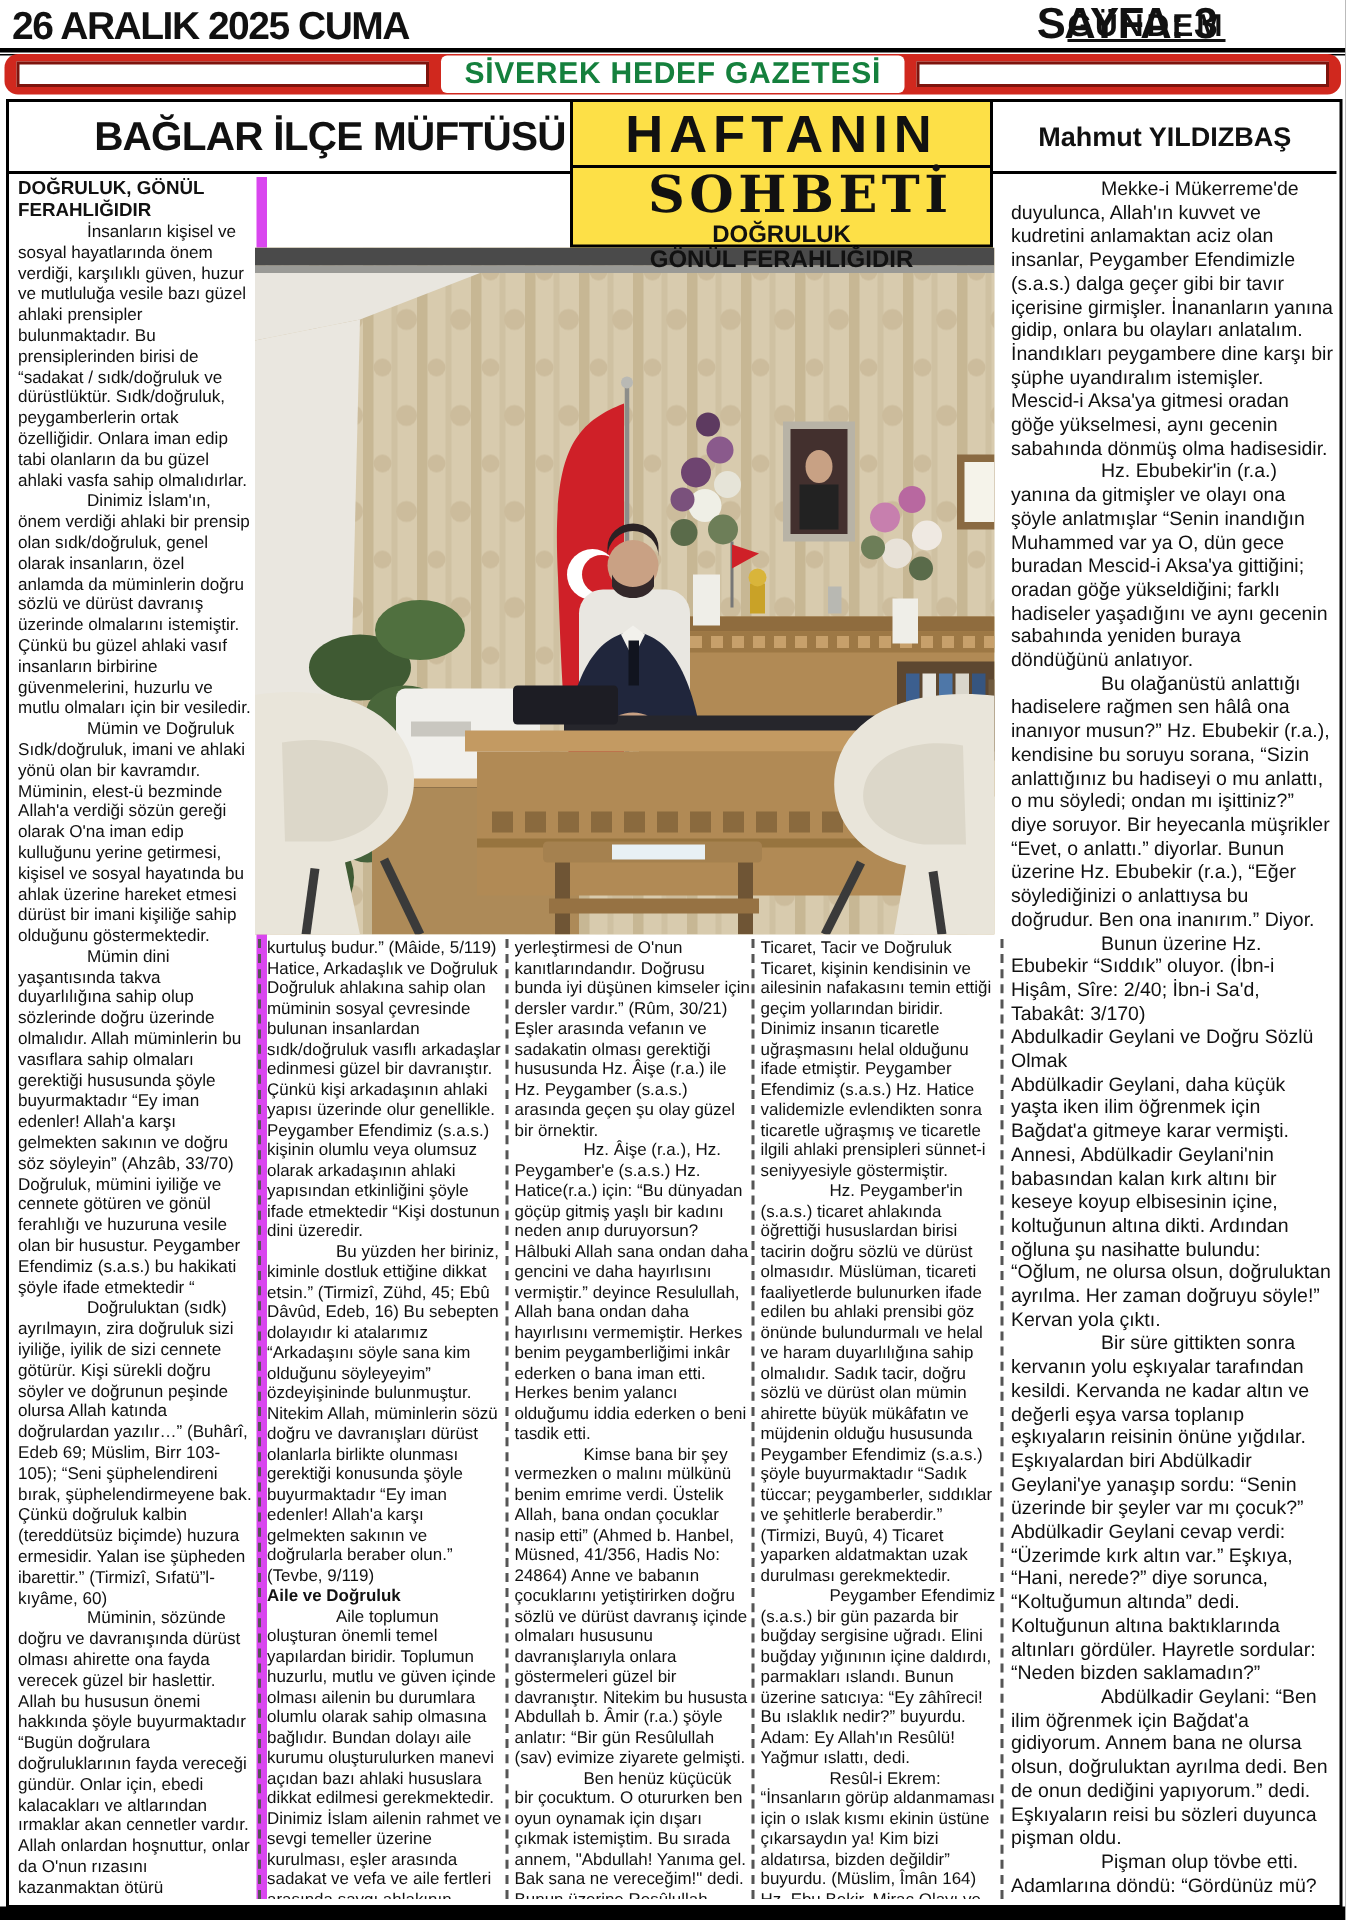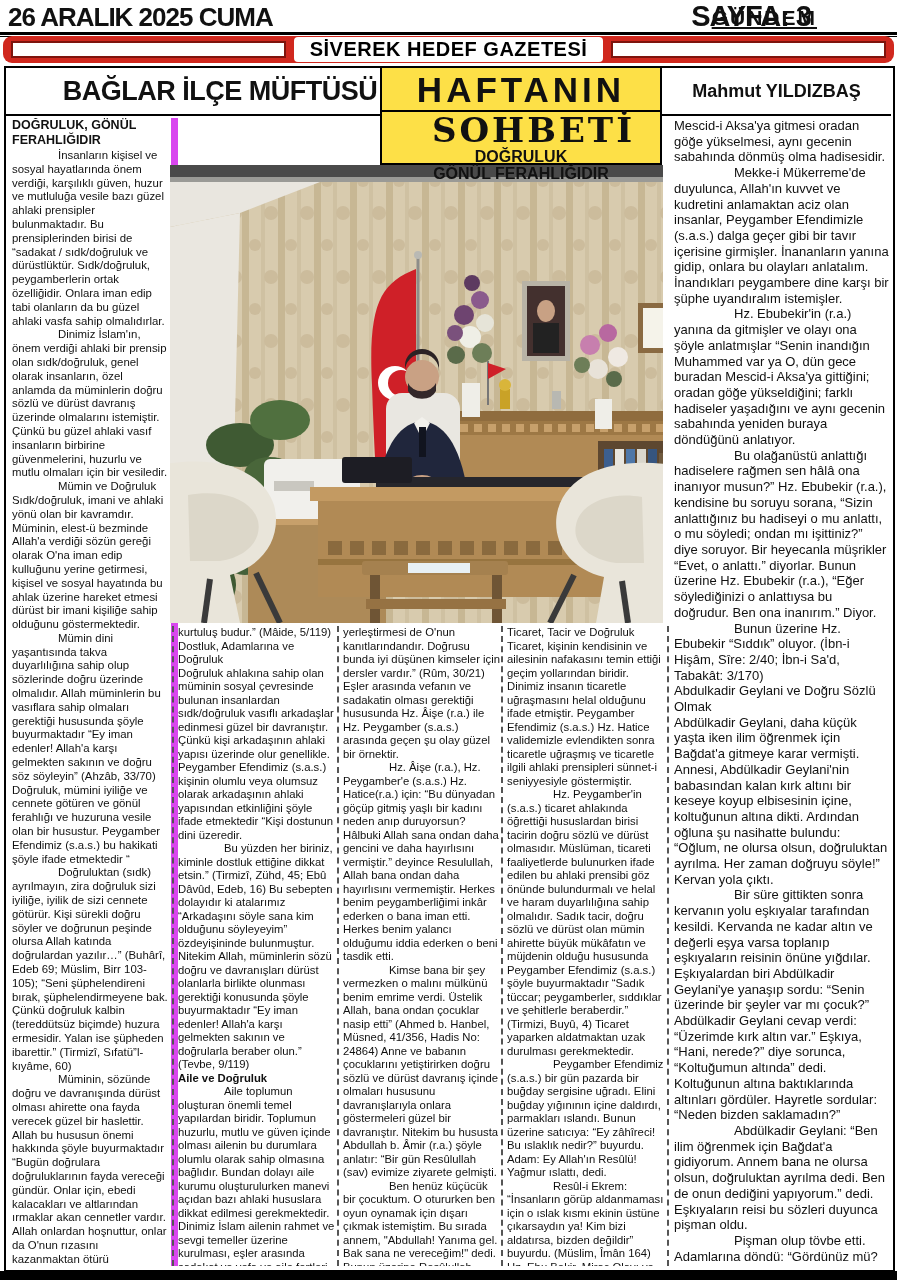--- a/index.html
+++ b/index.html
@@ -9,21 +9,21 @@
   .topbar{position:absolute;left:0;top:0;width:817px;height:32px;}
   .mh-date{position:absolute;left:8px;top:2px;font-size:26px;font-weight:800;letter-spacing:-1px;}
   .mh-section{position:absolute;left:0;right:0;top:6px;text-align:right;font-size:21px;font-weight:800;letter-spacing:2px;text-decoration:underline;}
   .mh-page{position:absolute;right:6px;top:0px;font-size:29px;font-weight:800;letter-spacing:-1px;margin-left:48px;}
   .mh-rule{position:absolute;left:0;top:32px;width:897px;height:3px;background:#000;}
   .mh-rule2{position:absolute;left:0;top:36px;width:897px;height:1px;background:#000;}
   
   .banner{position:absolute;left:3px;top:36px;width:891px;height:27px;background:#d0281e;
           border-radius:9px;display:flex;align-items:center;}
   .banner .bar{flex:1;height:13px;background:#fff;border:2px solid #7e140d;margin:0 8px;}
-  .banner-title{background:#fff;border-radius:4px;padding:1px 16px;color:#000000;
+  .banner-title{background:#fff;border-radius:4px;padding:1px 16px;color:#15803d;
           font-size:20px;font-weight:800;letter-spacing:0.5px;white-space:nowrap;}
   
   .frame{position:absolute;left:4px;top:66px;width:887px;height:1202px;border:2px solid #000;background:#fff;}
   .kicker{position:absolute;left:0;top:0;width:428px;height:46px;border-bottom:2px solid #000;
           display:flex;align-items:center;justify-content:center;font-size:27px;font-weight:800;letter-spacing:-0.5px;}
   .centerbox{position:absolute;left:374px;top:-2px;width:278px;height:95px;border:2px solid #000;
           background:#fde047;text-align:center;z-index:3;}
   .haftanin{font-size:35px;font-weight:800;letter-spacing:4px;line-height:40px;margin-top:2px;}
   .cb-rule{height:2px;background:#000;margin:0 -0px;}
   .sohbeti{font-family:"DejaVu Serif",serif;font-size:34px;font-weight:700;letter-spacing:3px;line-height:36px;padding-left:25px;}
@@ -267,43 +267,43 @@
           <path d="M503,300 C450,292 400,304 388,344 C380,374 398,404 434,412 L426,458 L503,458 Z" fill="#e9e5da"></path>
           <path d="M472,332 C440,326 410,338 406,360 C402,378 418,394 446,398 L474,398 Z" fill="#dcd7c9"></path>
           <line x1="404" y1="410" x2="380" y2="458" stroke="#3a3a3a" stroke-width="6"></line>
           <line x1="452" y1="416" x2="458" y2="458" stroke="#3a3a3a" stroke-width="6"></line>
         </g>
       </svg>
     </div>
 
     <div class="col col2">
         <div class="blk p">kurtuluş budur.” (Mâide, 5/119)</div>
-        <div class="blk p">Dostluk, Adamlarına ve Doğruluk</div>
+        <div class="blk p">Hatice, Arkadaşlık ve Doğruluk</div>
         <div class="blk p">Doğruluk ahlakına sahip olan müminin sosyal çevresinde bulunan insanlardan sıdk/doğruluk vasıflı arkadaşlar edinmesi güzel bir davranıştır. Çünkü kişi arkadaşının ahlaki yapısı üzerinde olur genellikle. Peygamber Efendimiz (s.a.s.) kişinin olumlu veya olumsuz olarak arkadaşının ahlaki yapısından etkinliğini şöyle ifade etmektedir “Kişi dostunun dini üzeredir.</div>
         <div class="blk p ind">Bu yüzden her biriniz, kiminle dostluk ettiğine dikkat etsin.” (Tirmizî, Zühd, 45; Ebû Dâvûd, Edeb, 16) Bu sebepten dolayıdır ki atalarımız “Arkadaşını söyle sana kim olduğunu söyleyeyim” özdeyişininde bulunmuştur. Nitekim Allah, müminlerin sözü doğru ve davranışları dürüst olanlarla birlikte olunması gerektiği konusunda şöyle buyurmaktadır “Ey iman edenler! Allah'a karşı gelmekten sakının ve doğrularla beraber olun.” (Tevbe, 9/119)</div>
         <div class="blk hb">Aile ve Doğruluk</div>
         <div class="blk p ind">Aile toplumun oluşturan önemli temel yapılardan biridir. Toplumun huzurlu, mutlu ve güven içinde olması ailenin bu durumlara olumlu olarak sahip olmasına bağlıdır. Bundan dolayı aile kurumu oluşturulurken manevi açıdan bazı ahlaki hususlara dikkat edilmesi gerekmektedir. Dinimiz İslam ailenin rahmet ve sevgi temeller üzerine kurulması, eşler arasında sadakat ve vefa ve aile fertleri arasında saygı ahlakının olunmasını ifade etmektedir. Allah aile fertleri arasında rahmet ve sevgiyi kattığını hususunda şöyle buyurmaktadır “Onlara ısınıp kaynaşasınız diye size kendi türünüzden eşler yaratıp aranıza sevgi ve şefkat duyguları</div>
       </div>
     <div class="col col3">
         <div class="blk p">yerleştirmesi de O'nun kanıtlarındandır. Doğrusu bunda iyi düşünen kimseler için dersler vardır.”  (Rûm, 30/21) Eşler arasında vefanın ve sadakatin olması gerektiği hususunda Hz. Âişe (r.a.) ile Hz. Peygamber (s.a.s.) arasında geçen şu olay güzel bir örnektir.</div>
         <div class="blk p ind">Hz. Âişe (r.a.), Hz. Peygamber'e (s.a.s.) Hz. Hatice(r.a.)  için: “Bu dünyadan göçüp gitmiş yaşlı bir kadını neden anıp duruyorsun? Hâlbuki Allah sana ondan daha gencini ve daha hayırlısını vermiştir.” deyince Resulullah, Allah bana ondan daha hayırlısını vermemiştir. Herkes benim peygamberliğimi inkâr ederken o bana iman etti. Herkes benim yalancı olduğumu iddia ederken o beni tasdik etti.</div>
         <div class="blk p ind">Kimse bana bir şey vermezken o malını mülkünü benim emrime verdi. Üstelik Allah, bana ondan çocuklar nasip etti” (Ahmed b. Hanbel, Müsned, 41/356, Hadis No: 24864) Anne ve babanın çocuklarını yetiştirirken doğru sözlü ve dürüst davranış içinde olmaları hususunu davranışlarıyla onlara göstermeleri güzel bir davranıştır. Nitekim bu hususta Abdullah b. Âmir (r.a.) şöyle anlatır: “Bir gün Resûlullah (sav) evimize ziyarete gelmişti.</div>
         <div class="blk p ind">Ben henüz küçücük bir çocuktum. O otururken ben oyun oynamak için dışarı çıkmak istemiştim. Bu sırada annem, "Abdullah! Yanıma gel. Bak sana ne vereceğim!" dedi. Bunun üzerine Resûlullah (sav), "Çocuğa ne vereceksin?" diye sordu. Annem, "Ona hurma vereceğim." deyince, Hz. Peygamber (sav) şöyle buyurdu: “Eğer çocuğa bir şey vermeseydin, bu söz (amel defterine) bir yalan olarak yazılacaktı.” (İbn Hanbel, III, 447)</div>
       </div>
     <div class="col col4">
         <div class="blk p">Ticaret, Tacir ve Doğruluk</div>
         <div class="blk p">Ticaret, kişinin kendisinin ve ailesinin nafakasını temin ettiği geçim yollarından biridir. Dinimiz insanın ticaretle uğraşmasını helal olduğunu ifade etmiştir. Peygamber Efendimiz (s.a.s.) Hz. Hatice validemizle evlendikten sonra ticaretle uğraşmış ve ticaretle ilgili ahlaki prensipleri sünnet-i seniyyesiyle göstermiştir.</div>
         <div class="blk p ind">Hz. Peygamber'in (s.a.s.) ticaret ahlakında öğrettiği hususlardan birisi tacirin doğru sözlü ve dürüst olmasıdır. Müslüman, ticareti faaliyetlerde bulunurken ifade edilen bu ahlaki prensibi göz önünde bulundurmalı ve helal ve haram duyarlılığına sahip olmalıdır. Sadık tacir, doğru sözlü ve dürüst olan mümin ahirette büyük mükâfatın ve müjdenin olduğu hususunda Peygamber Efendimiz (s.a.s.) şöyle buyurmaktadır “Sadık tüccar; peygamberler, sıddıklar ve şehitlerle beraberdir.” (Tirmizi, Buyû, 4) Ticaret yaparken aldatmaktan uzak durulması gerekmektedir.</div>
         <div class="blk p ind">Peygamber Efendimiz (s.a.s.) bir gün pazarda bir buğday sergisine uğradı. Elini buğday yığınının içine daldırdı, parmakları ıslandı. Bunun üzerine satıcıya: “Ey zâhîreci! Bu ıslaklık nedir?” buyurdu. Adam: Ey Allah'ın Resûlü! Yağmur ıslattı, dedi.</div>
         <div class="blk p ind">Resûl-i Ekrem: “İnsanların görüp aldanmaması için o ıslak kısmı ekinin üstüne çıkarsaydın ya! Kim bizi aldatırsa, bizden değildir” buyurdu. (Müslim, Îmân 164)</div>
         <div class="blk p">Hz. Ebu Bekir, Miraç Olayı ve Sıddikiyet</div>
       </div>
     <div class="col col5">
+        <div class="blk p ind">Mekke-i Mükerreme'de duyulunca, Allah'ın kuvvet ve kudretini anlamaktan aciz olan insanlar, Peygamber Efendimizle (s.a.s.) dalga geçer gibi bir tavır içerisine girmişler. İnananların yanına gidip, onlara bu olayları anlatalım. İnandıkları peygambere dine karşı bir şüphe uyandıralım istemişler.</div>
         <div class="blk p">Mescid-i Aksa'ya gitmesi oradan göğe yükselmesi, aynı gecenin sabahında dönmüş olma hadisesidir.</div>
-        <div class="blk p ind">Mekke-i Mükerreme'de duyulunca, Allah'ın kuvvet ve kudretini anlamaktan aciz olan insanlar, Peygamber Efendimizle (s.a.s.) dalga geçer gibi bir tavır içerisine girmişler. İnananların yanına gidip, onlara bu olayları anlatalım. İnandıkları peygambere dine karşı bir şüphe uyandıralım istemişler.</div>
         <div class="blk p ind">Hz. Ebubekir'in (r.a.) yanına da gitmişler ve olayı ona şöyle anlatmışlar “Senin inandığın Muhammed var ya O, dün gece buradan Mescid-i Aksa'ya gittiğini; oradan göğe yükseldiğini; farklı hadiseler yaşadığını ve aynı gecenin sabahında yeniden buraya döndüğünü anlatıyor.</div>
         <div class="blk p ind">Bu olağanüstü anlattığı hadiselere rağmen sen hâlâ ona inanıyor musun?” Hz. Ebubekir (r.a.), kendisine bu soruyu sorana, “Sizin anlattığınız bu hadiseyi o mu anlattı, o mu söyledi; ondan mı işittiniz?” diye soruyor. Bir heyecanla müşrikler “Evet, o anlattı.” diyorlar. Bunun üzerine Hz. Ebubekir (r.a.), “Eğer söylediğinizi o anlattıysa bu doğrudur. Ben ona inanırım.” Diyor.</div>
         <div class="blk p ind">Bunun üzerine Hz. Ebubekir “Sıddık” oluyor. (İbn-i Hişâm, Sîre: 2/40; İbn-i Sa'd, Tabakât: 3/170)</div>
         <div class="blk p">Abdulkadir Geylani ve Doğru Sözlü Olmak</div>
         <div class="blk p">Abdülkadir Geylani, daha küçük yaşta iken ilim öğrenmek için Bağdat'a gitmeye karar vermişti. Annesi, Abdülkadir Geylani'nin babasından kalan kırk altını bir keseye koyup elbisesinin içine, koltuğunun altına dikti. Ardından oğluna şu nasihatte bulundu: “Oğlum, ne olursa olsun, doğruluktan ayrılma. Her zaman doğruyu söyle!” Kervan yola çıktı.</div>
         <div class="blk p ind">Bir süre gittikten sonra kervanın yolu eşkıyalar tarafından kesildi. Kervanda ne kadar altın ve değerli eşya varsa toplanıp eşkıyaların reisinin önüne yığdılar. Eşkıyalardan biri Abdülkadir Geylani'ye yanaşıp sordu: “Senin üzerinde bir şeyler var mı çocuk?” Abdülkadir Geylani cevap verdi: “Üzerimde kırk altın var.” Eşkıya, “Hani, nerede?” diye sorunca, “Koltuğumun altında” dedi.</div>
         <div class="blk p">Koltuğunun altına baktıklarında altınları gördüler. Hayretle sordular: “Neden bizden saklamadın?”</div>
         <div class="blk p ind">Abdülkadir Geylani: “Ben ilim öğrenmek için Bağdat'a gidiyorum. Annem bana ne olursa olsun, doğruluktan ayrılma dedi. Ben de onun dediğini yapıyorum.” dedi. Eşkıyaların reisi bu sözleri duyunca pişman oldu.</div>
         <div class="blk p ind">Pişman olup tövbe etti. Adamlarına döndü: “Gördünüz mü? Çocuk annesinin öğüdünü tutuyor ve yalan söylemiyor. Altınlarını kaybetme pahasına yapıyor bunu. Ben ise Allah'ın emrini çiğniyorum. Yazıklar olsun bana!” dedi.</div>
       </div>

